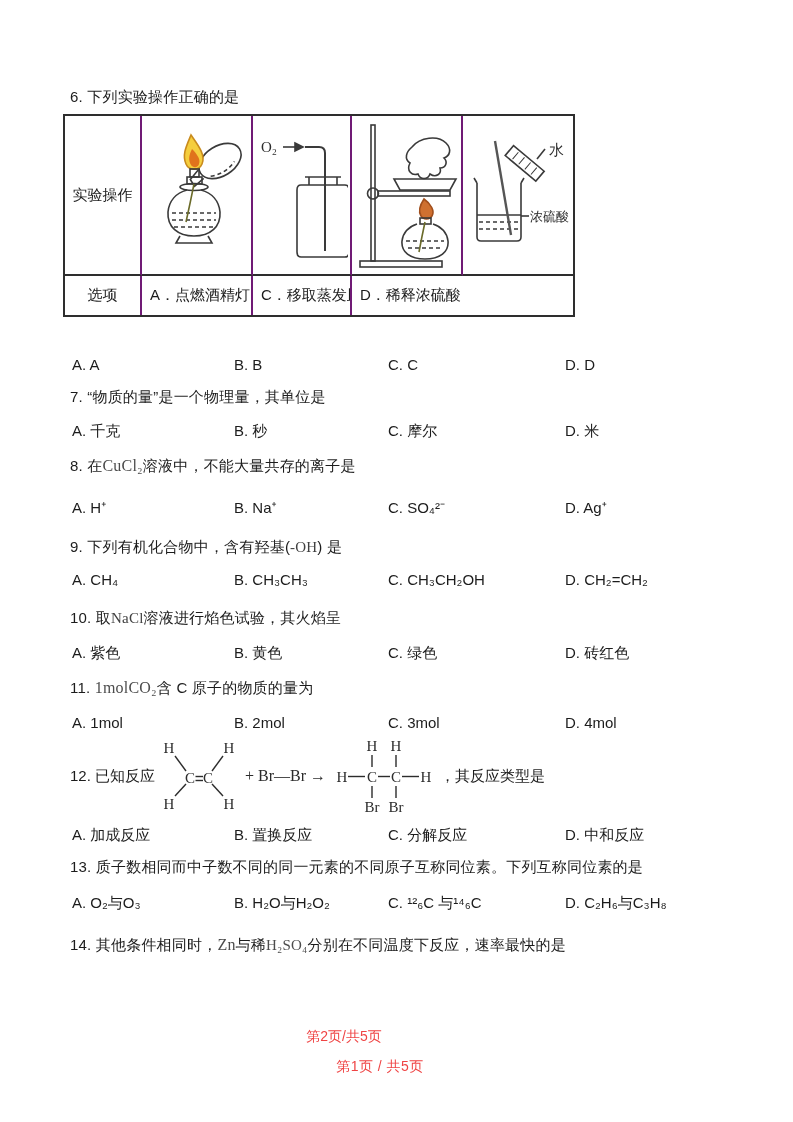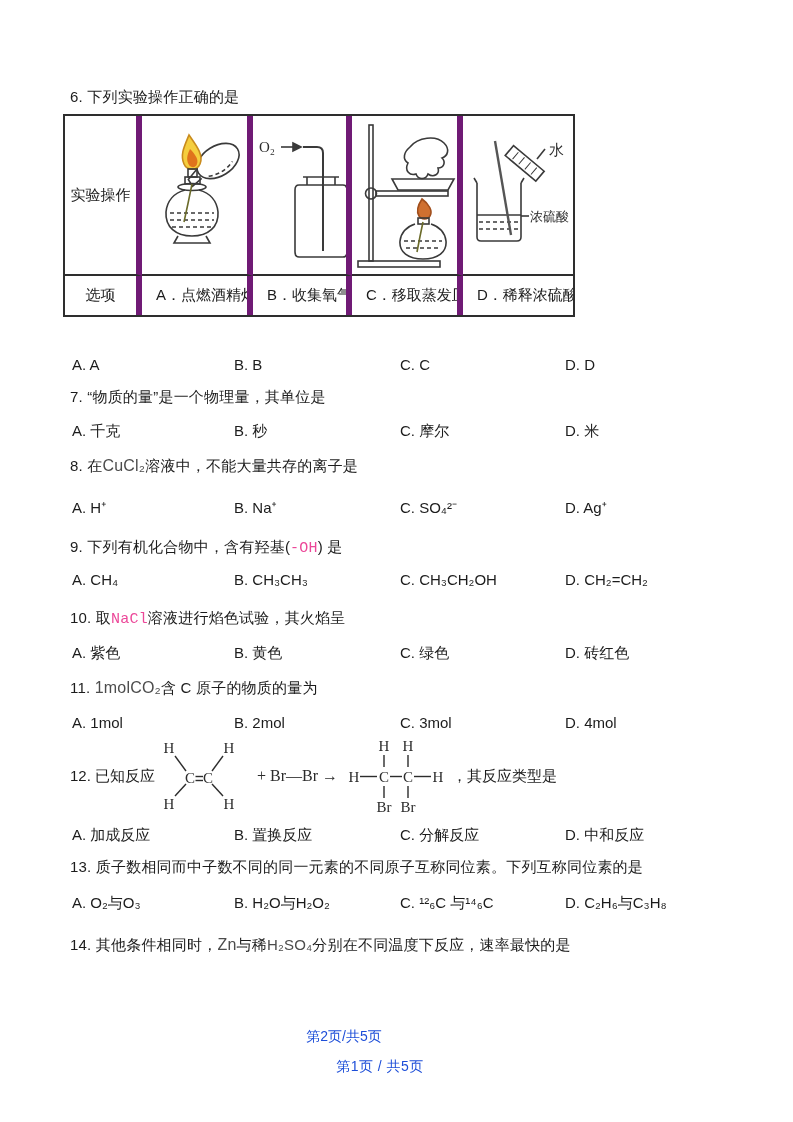--- a/index.html
+++ b/index.html
@@ -2,38 +2,38 @@
 <html><head>
 <meta charset="utf-8">
 <style>
   html,body{margin:0;padding:0;background:#ffffff;}
   .pg{position:relative;width:688px;height:1122px;background:#fff;overflow:hidden;
       font-family:"Liberation Sans",sans-serif;color:#1c1c1c;}
   .abs{position:absolute;}
   .qt{font-size:15px;white-space:nowrap;letter-spacing:.2px;}
   .opt-row{position:absolute;left:0;width:100%;height:20px;font-size:15px;text-align:right;}
   .opt-row span{position:absolute;white-space:nowrap;}
-  .oA{left:72px}.oB{left:234px}.oC{left:400px}.oD{left:565px}
-  .fm{font-family:Liberation Sans, sans-serif;color:#4c4c4c;}
-  .fml{font-family:Liberation Mono, monospace;color:#ec4899;}
+  .oA{left:72px}.oB{left:234px}.oC{left:388px}.oD{left:565px}
+  .fm{font-family:Liberation Serif, serif;color:#4c4c4c;}
+  .fml{font-family:Liberation Serif, serif;color:#404040;}
   
   .tbl{position:absolute;left:63px;top:114px;display:grid;
        grid-template-columns:77px 111px 99px 111px 110px;
        grid-template-rows:160px 39px;border:2px solid #2e2e2e;}
-  .cell{border-right:6px solid #701a75;border-bottom:2px solid #2e2e2e;
+  .cell{border-right:2px solid #701a75;border-bottom:2px solid #2e2e2e;
         display:flex;align-items:center;justify-content:center;
         font-size:15px;white-space:nowrap;overflow:hidden;}
   .cell.lastcol{border-right:none;}
   .cell.lastrow{border-bottom:none;}
-  .cell.optcell{justify-content:flex-start;padding-left:14px;}
+  .cell.optcell{justify-content:flex-start;padding-left:8px;}
   svg text{font-family:"Liberation Serif",serif;fill:#2c2c2c;}
   .q12wrap{position:absolute;left:70px;top:736px;height:80px;display:flex;
            align-items:center;gap:4px;font-size:15px;white-space:nowrap;}
-  .q12wrap .mid{font-family:"Liberation Serif",serif;font-size:16px;color:#2c2c2c;padding:0 2px;margin-left:12px;}
-  .foot{position:absolute;width:100%;text-align:center;font-size:14px;color:#1d4ed8;white-space:nowrap;}
+  .q12wrap .mid{font-family:"Liberation Serif",serif;font-size:16px;color:#2c2c2c;padding:0 2px;}
+  .foot{position:absolute;width:100%;text-align:center;font-size:14px;color:#ef4444;white-space:nowrap;}
 </style>
 </head>
 <body>
 
 <div class="pg">
 
   <div class="abs qt" style="left:70px;top:88px">6. 下列实验操作正确的是</div>
 
   <div class="tbl">
     <div class="cell">实验操作</div>
@@ -124,21 +124,20 @@
           <path d="M80,30 l-8,10"></path>
           <path d="M56,97 h8"></path>
         </g>
         <text x="84" y="36" font-size="15" font-family="Liberation Sans, sans-serif">水</text>
         <text x="65" y="102" font-size="13" font-family="Liberation Sans, sans-serif">浓硫酸</text>
       </svg>
     </div>
 
     <div class="cell lastrow">选项</div>
     <div class="cell lastrow optcell">A．点燃酒精灯</div>
-    <div class="cell lastrow optcell">B．收集氧气</div>
     <div class="cell lastrow optcell">C．移取蒸发皿</div>
     <div class="cell lastrow lastcol optcell">D．稀释浓硫酸</div>
   </div>
 
   <div class="opt-row" style="top:356px">
     <span class="oA">A. A</span>
     <span class="oB">B. B</span>
     <span class="oC">C. C</span>
     <span class="oD">D. D</span>
   </div>

